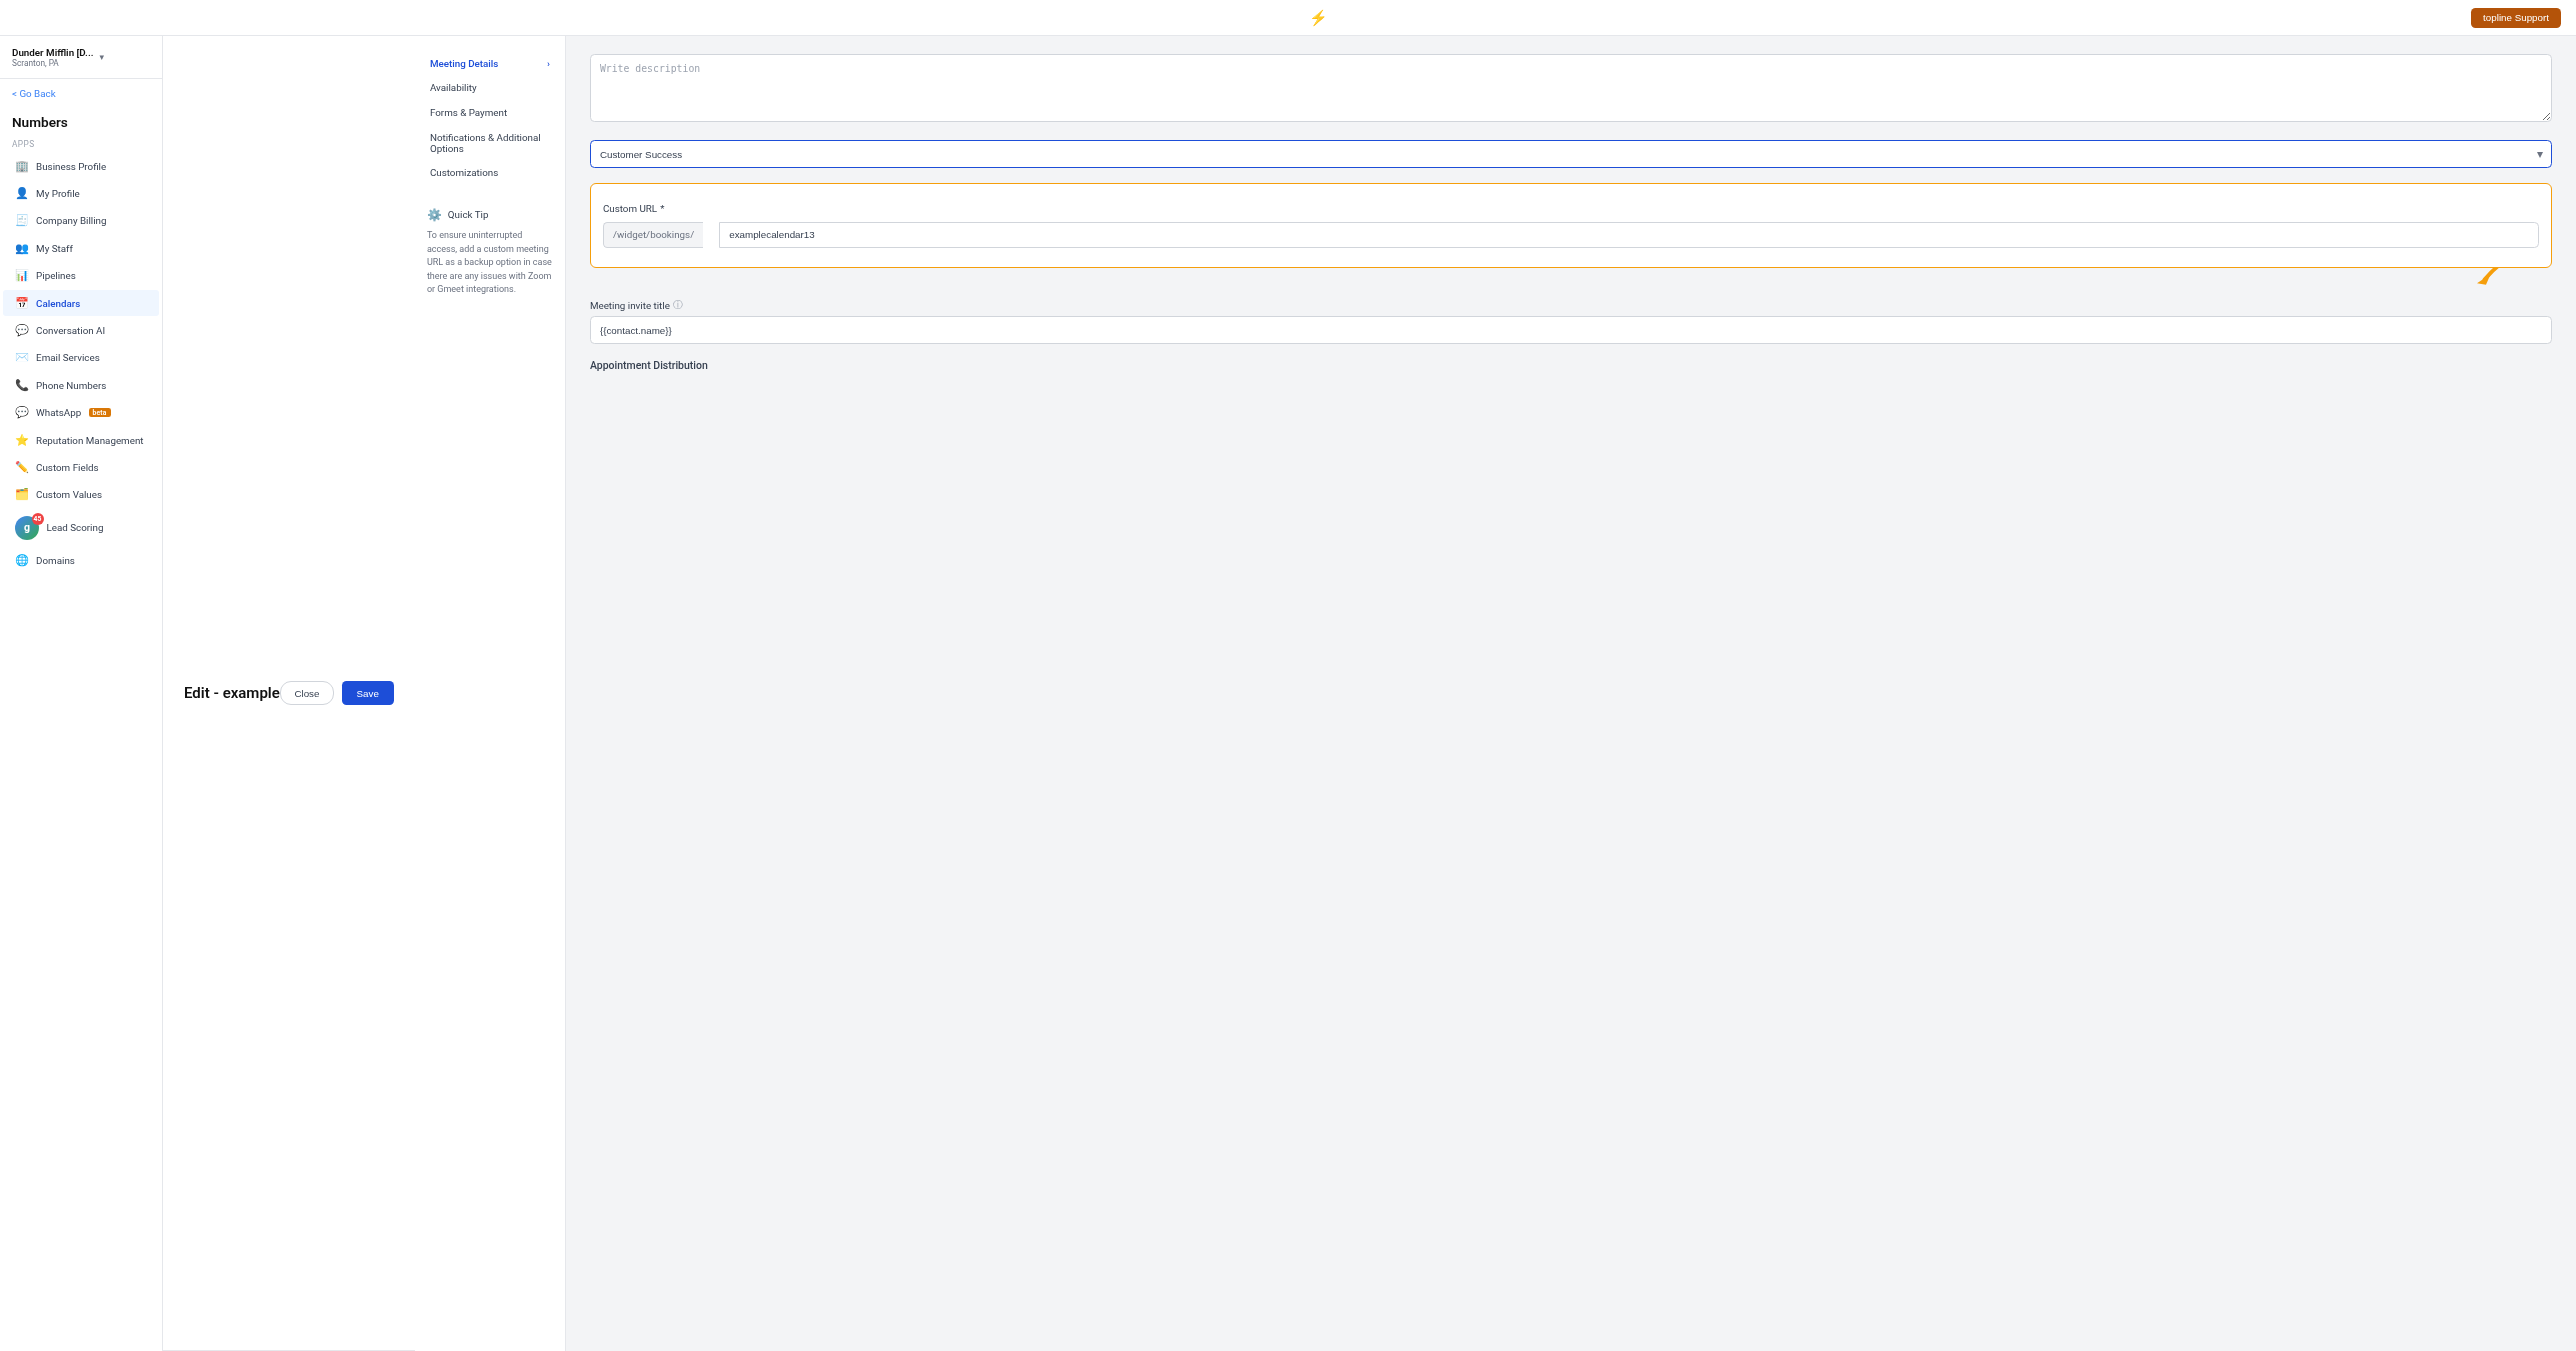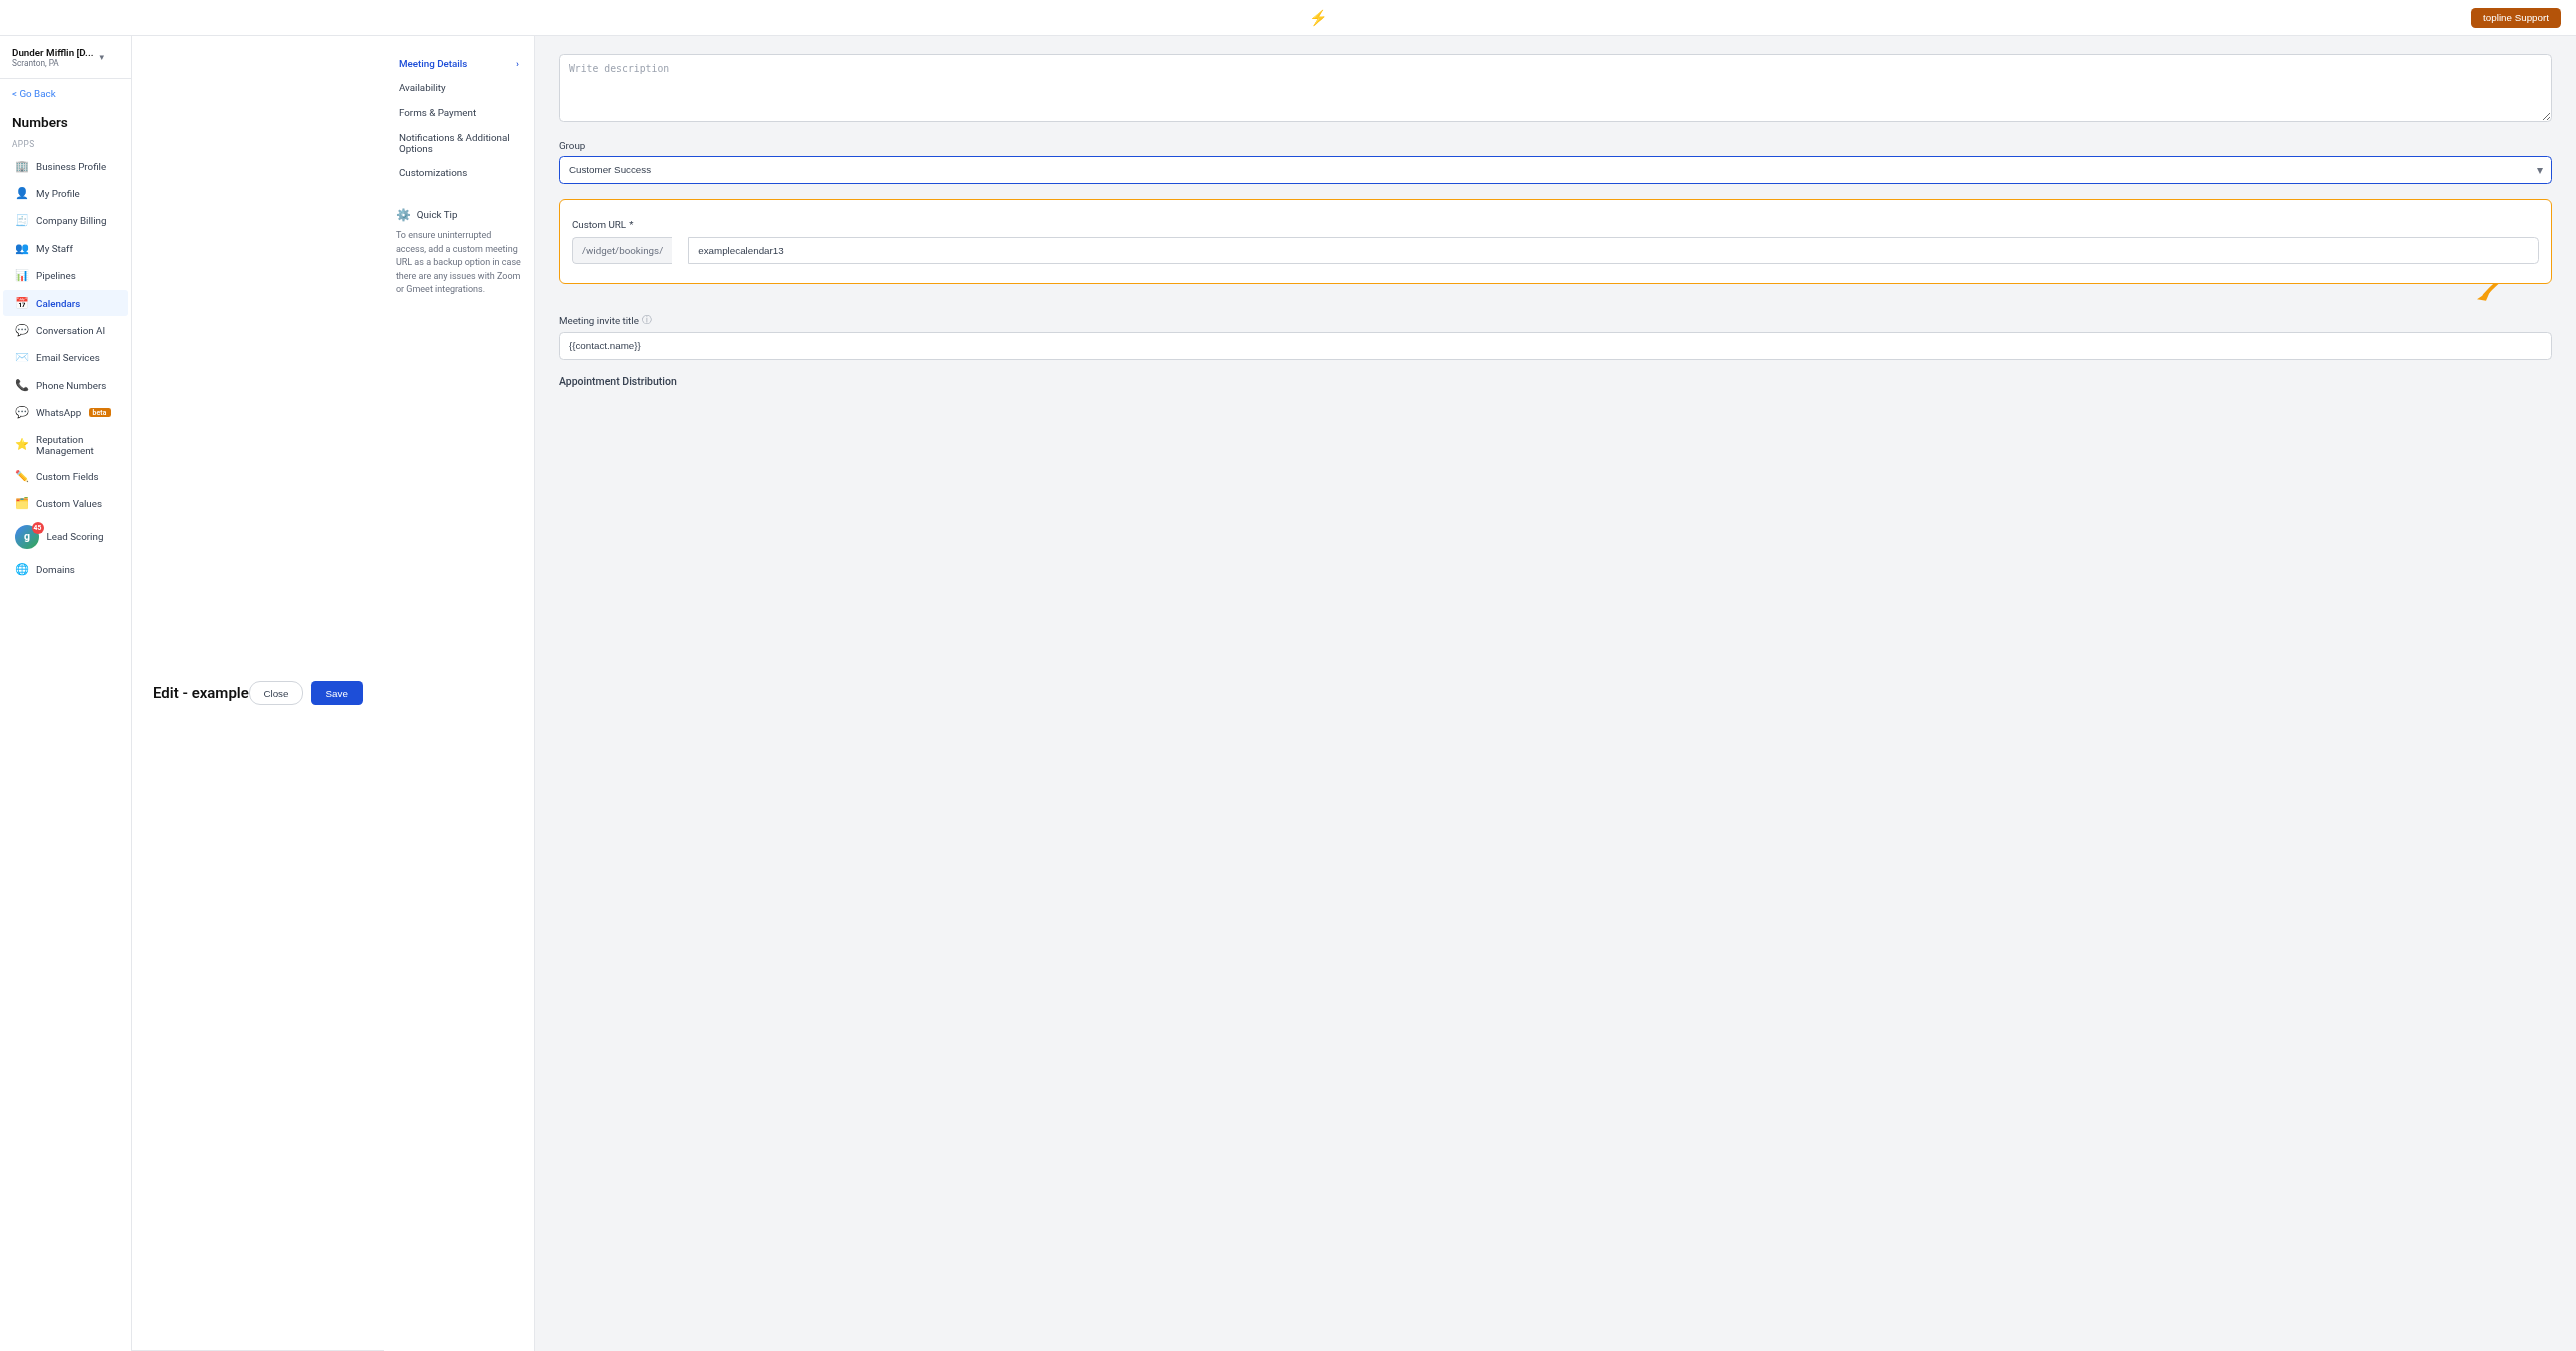--- a/index.html
+++ b/index.html
@@ -28,21 +28,21 @@
       padding: 4.5px 12px;
       font-size: 9.8px;
       cursor: pointer;
     }
 
     
     .layout { display: flex; height: 100vh; padding-top: 36px; }
 
     
     .sidebar {
-      width: 132px;
+      width: 163px;
       background: #fff;
       border-right: 0.8px solid #e5e7eb;
       flex-shrink: 0;
       overflow-y: auto;
     }
     .sidebar-company {
       padding: 10.5px 12px;
       border-bottom: 0.8px solid #e5e7eb;
       display: flex;
       align-items: center;
@@ -427,21 +427,20 @@
 
       <div class="right-content">
 
         <div class="form-area" style="position:relative;">
 
           <div class="form-group">
             <textarea class="description-textarea" placeholder="Write description" style=""></textarea>
           </div>
 
           <div class="form-group">
-            <label class="form-label">Group</label>
             <div class="select-wrapper">
               <select class="form-select">
                 <option>Customer Success</option>
                 <option>Sales</option>
                 <option>Support</option>
                 <option>Marketing</option>
               </select>
             </div>
           </div>
 

